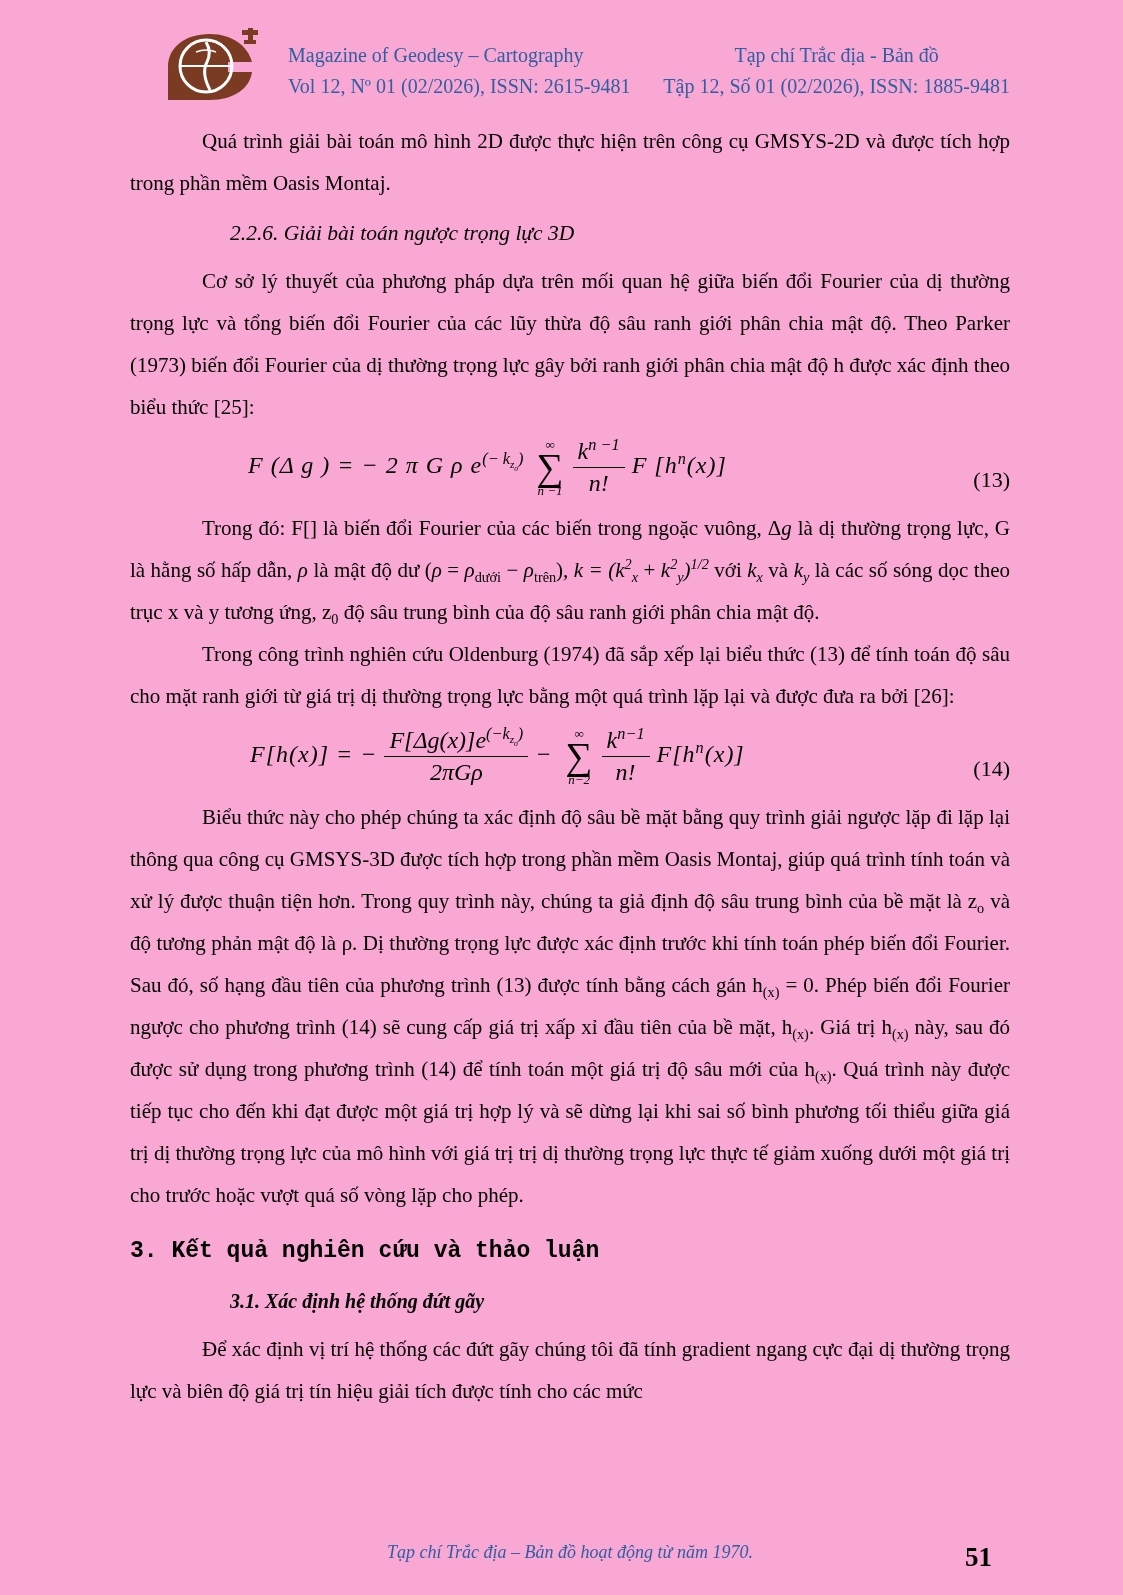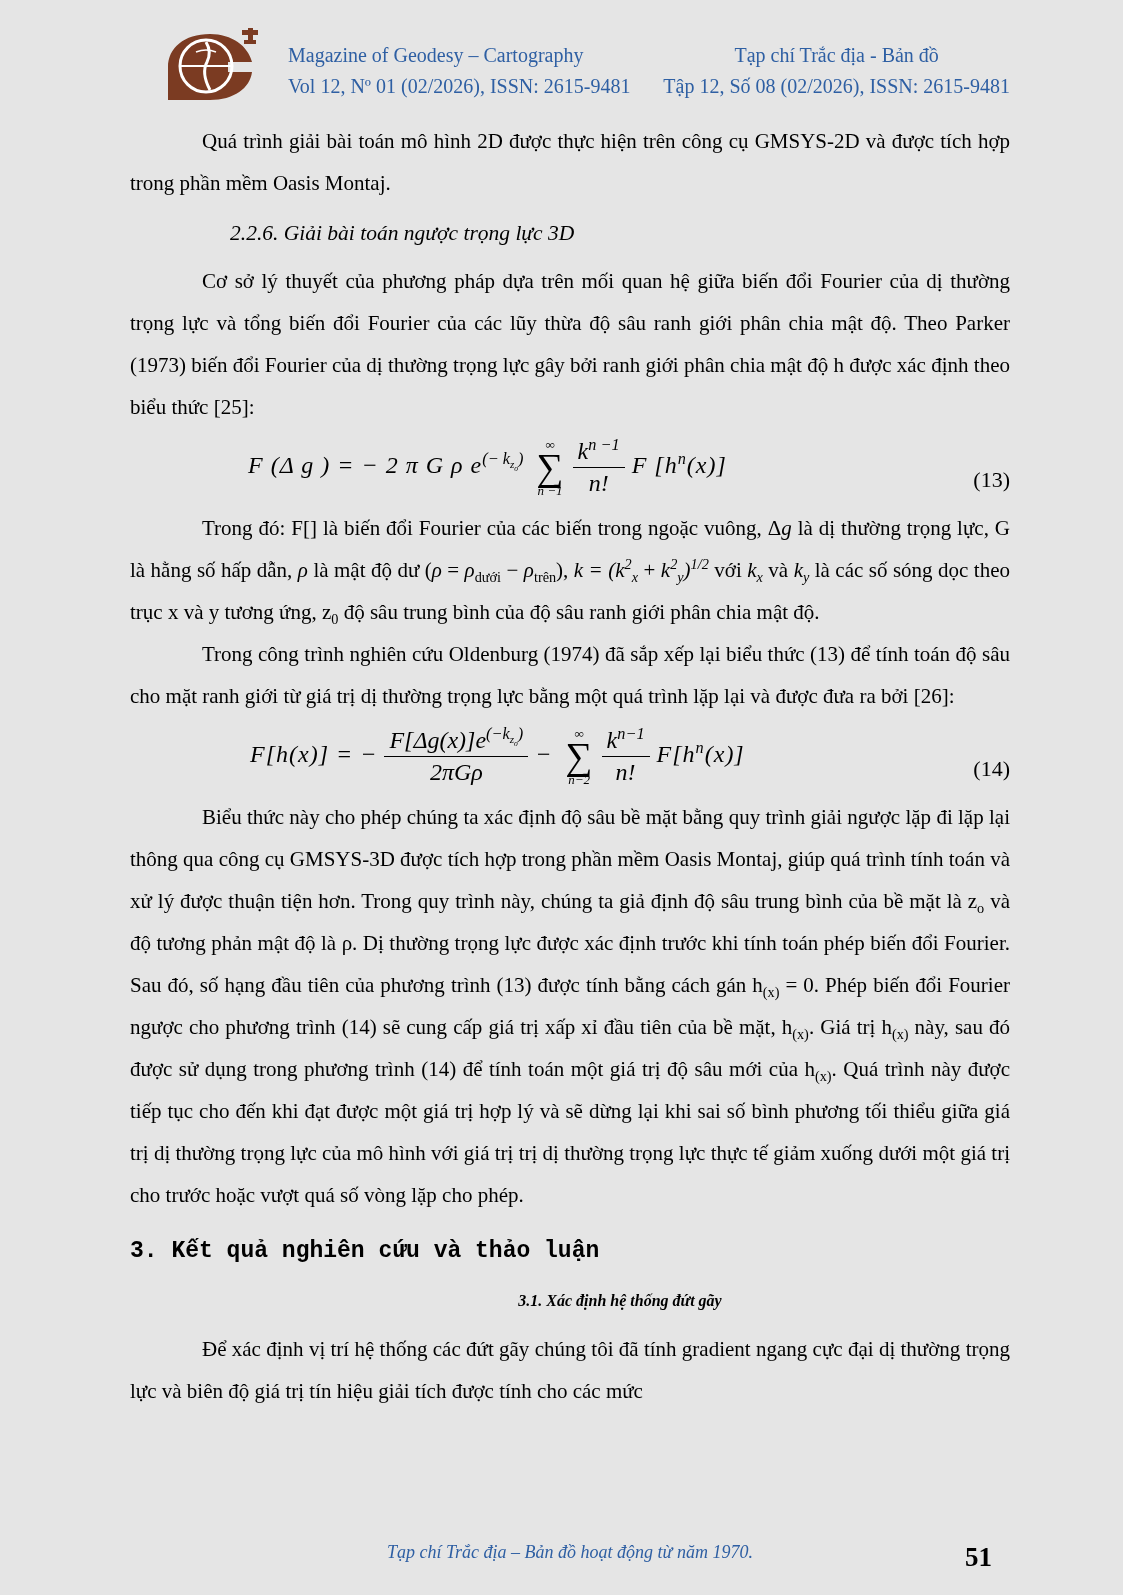--- a/index.html
+++ b/index.html
@@ -1,20 +1,20 @@
 <!DOCTYPE html>
 <html><head>
 <meta charset="utf-8">
 <style>
   html,body{margin:0;padding:0;background:#9a9a9a;}
   .page{
     position:relative;
     width:1123px;height:1595px;
     margin:0 auto;
-    background:#e5e5e5;
+    background:#f9a8d4;
     font-family:"Liberation Serif", serif;
     color:#000;
     box-sizing:border-box;
     padding:28px 113px 0 130px;
     overflow:hidden;
   }
   
   .hdr{display:flex;align-items:flex-start;margin-left:28px;}
   .hdr-logo{width:104px;height:78px;flex:0 0 auto;margin-right:26px;}
   .hdr-left{flex:1 1 auto;padding-top:12px;}
@@ -22,21 +22,21 @@
   .hdr-line{font-size:20px;line-height:31px;color:#2e5fa3;}
   
   .main{margin-top:14px;}
   p.body{
     margin:0;font-size:21px;line-height:42px;
     text-align:justify;text-indent:72px;
   }
   .it{font-style:italic;}
   sub,sup{font-size:68%;line-height:0;}
   h3.sec{margin:14px 0 6px 0;font-size:23px;line-height:42px;font-weight:bold;text-indent:0;font-family:Liberation Mono, monospace;}
-  h4.subsec{margin:8px 0 6px 0;font-size:16px;line-height:42px;font-weight:bold;font-style:italic;text-indent:100px;text-align:center;}
+  h4.subsec{margin:8px 0 6px 0;font-size:20px;line-height:42px;font-weight:bold;font-style:italic;text-indent:100px;}
   h4.subsec-light{margin:8px 0 6px 0;font-size:21.5px;line-height:42px;font-weight:normal;font-style:italic;text-indent:100px;}
   
   .eq-row{display:flex;align-items:center;margin:10px 0;}
   .eq{flex:1 1 auto;font-size:24px;font-style:italic;letter-spacing:1px;}
   .eq13-pad{padding-left:118px;}
   .eq14-pad{padding-left:120px;}
   .eq-num{flex:0 0 auto;font-style:normal;font-size:22px;letter-spacing:0;margin-top:24px;}
   .frac{display:inline-block;vertical-align:middle;text-align:center;letter-spacing:0;}
   .frac .num{display:block;border-bottom:1.6px solid #000;padding:0 5px 2px 5px;}
   .frac .den{display:block;padding-top:2px;}
@@ -69,21 +69,21 @@
         <path d="M48 14 q6 10 1 20 q-6 11 3 28" fill="none" stroke="#ffffff" stroke-width="3"></path>
         <path d="M38 24 q10 -4 20 0" fill="none" stroke="#ffffff" stroke-width="1.5"></path>
       </svg>
     </div>
     <div class="hdr-left">
       <div class="hdr-line">Magazine of Geodesy – Cartography</div>
       <div class="hdr-line">Vol 12, Nº 01 (02/2026), ISSN: 2615-9481</div>
     </div>
     <div class="hdr-right">
       <div class="hdr-line">Tạp chí Trắc địa - Bản đồ</div>
-      <div class="hdr-line">Tập 12, Số 08 (02/2026), ISSN: 2615-9481</div>
+      <div class="hdr-line">Tập 12, Số 01 (02/2026), ISSN: 1885-9481</div>
     </div>
   </div>
 
   <div class="main">
 
     <p class="body">Quá trình giải bài toán mô hình 2D được thực hiện trên công cụ GMSYS-2D và được tích hợp trong phần mềm Oasis Montaj.</p>
 
     <h4 class="subsec-light">2.2.6. Giải bài toán ngược trọng lực 3D</h4>
 
     <p class="body">Cơ sở lý thuyết của phương pháp dựa trên mối quan hệ giữa biến đổi Fourier của dị thường trọng lực và tổng biến đổi Fourier của các lũy thừa độ sâu ranh giới phân chia mật độ. Theo Parker (1973) biến đổi Fourier của dị thường trọng lực gây bởi ranh giới phân chia mật độ h được xác định theo biểu thức [25]:</p>

